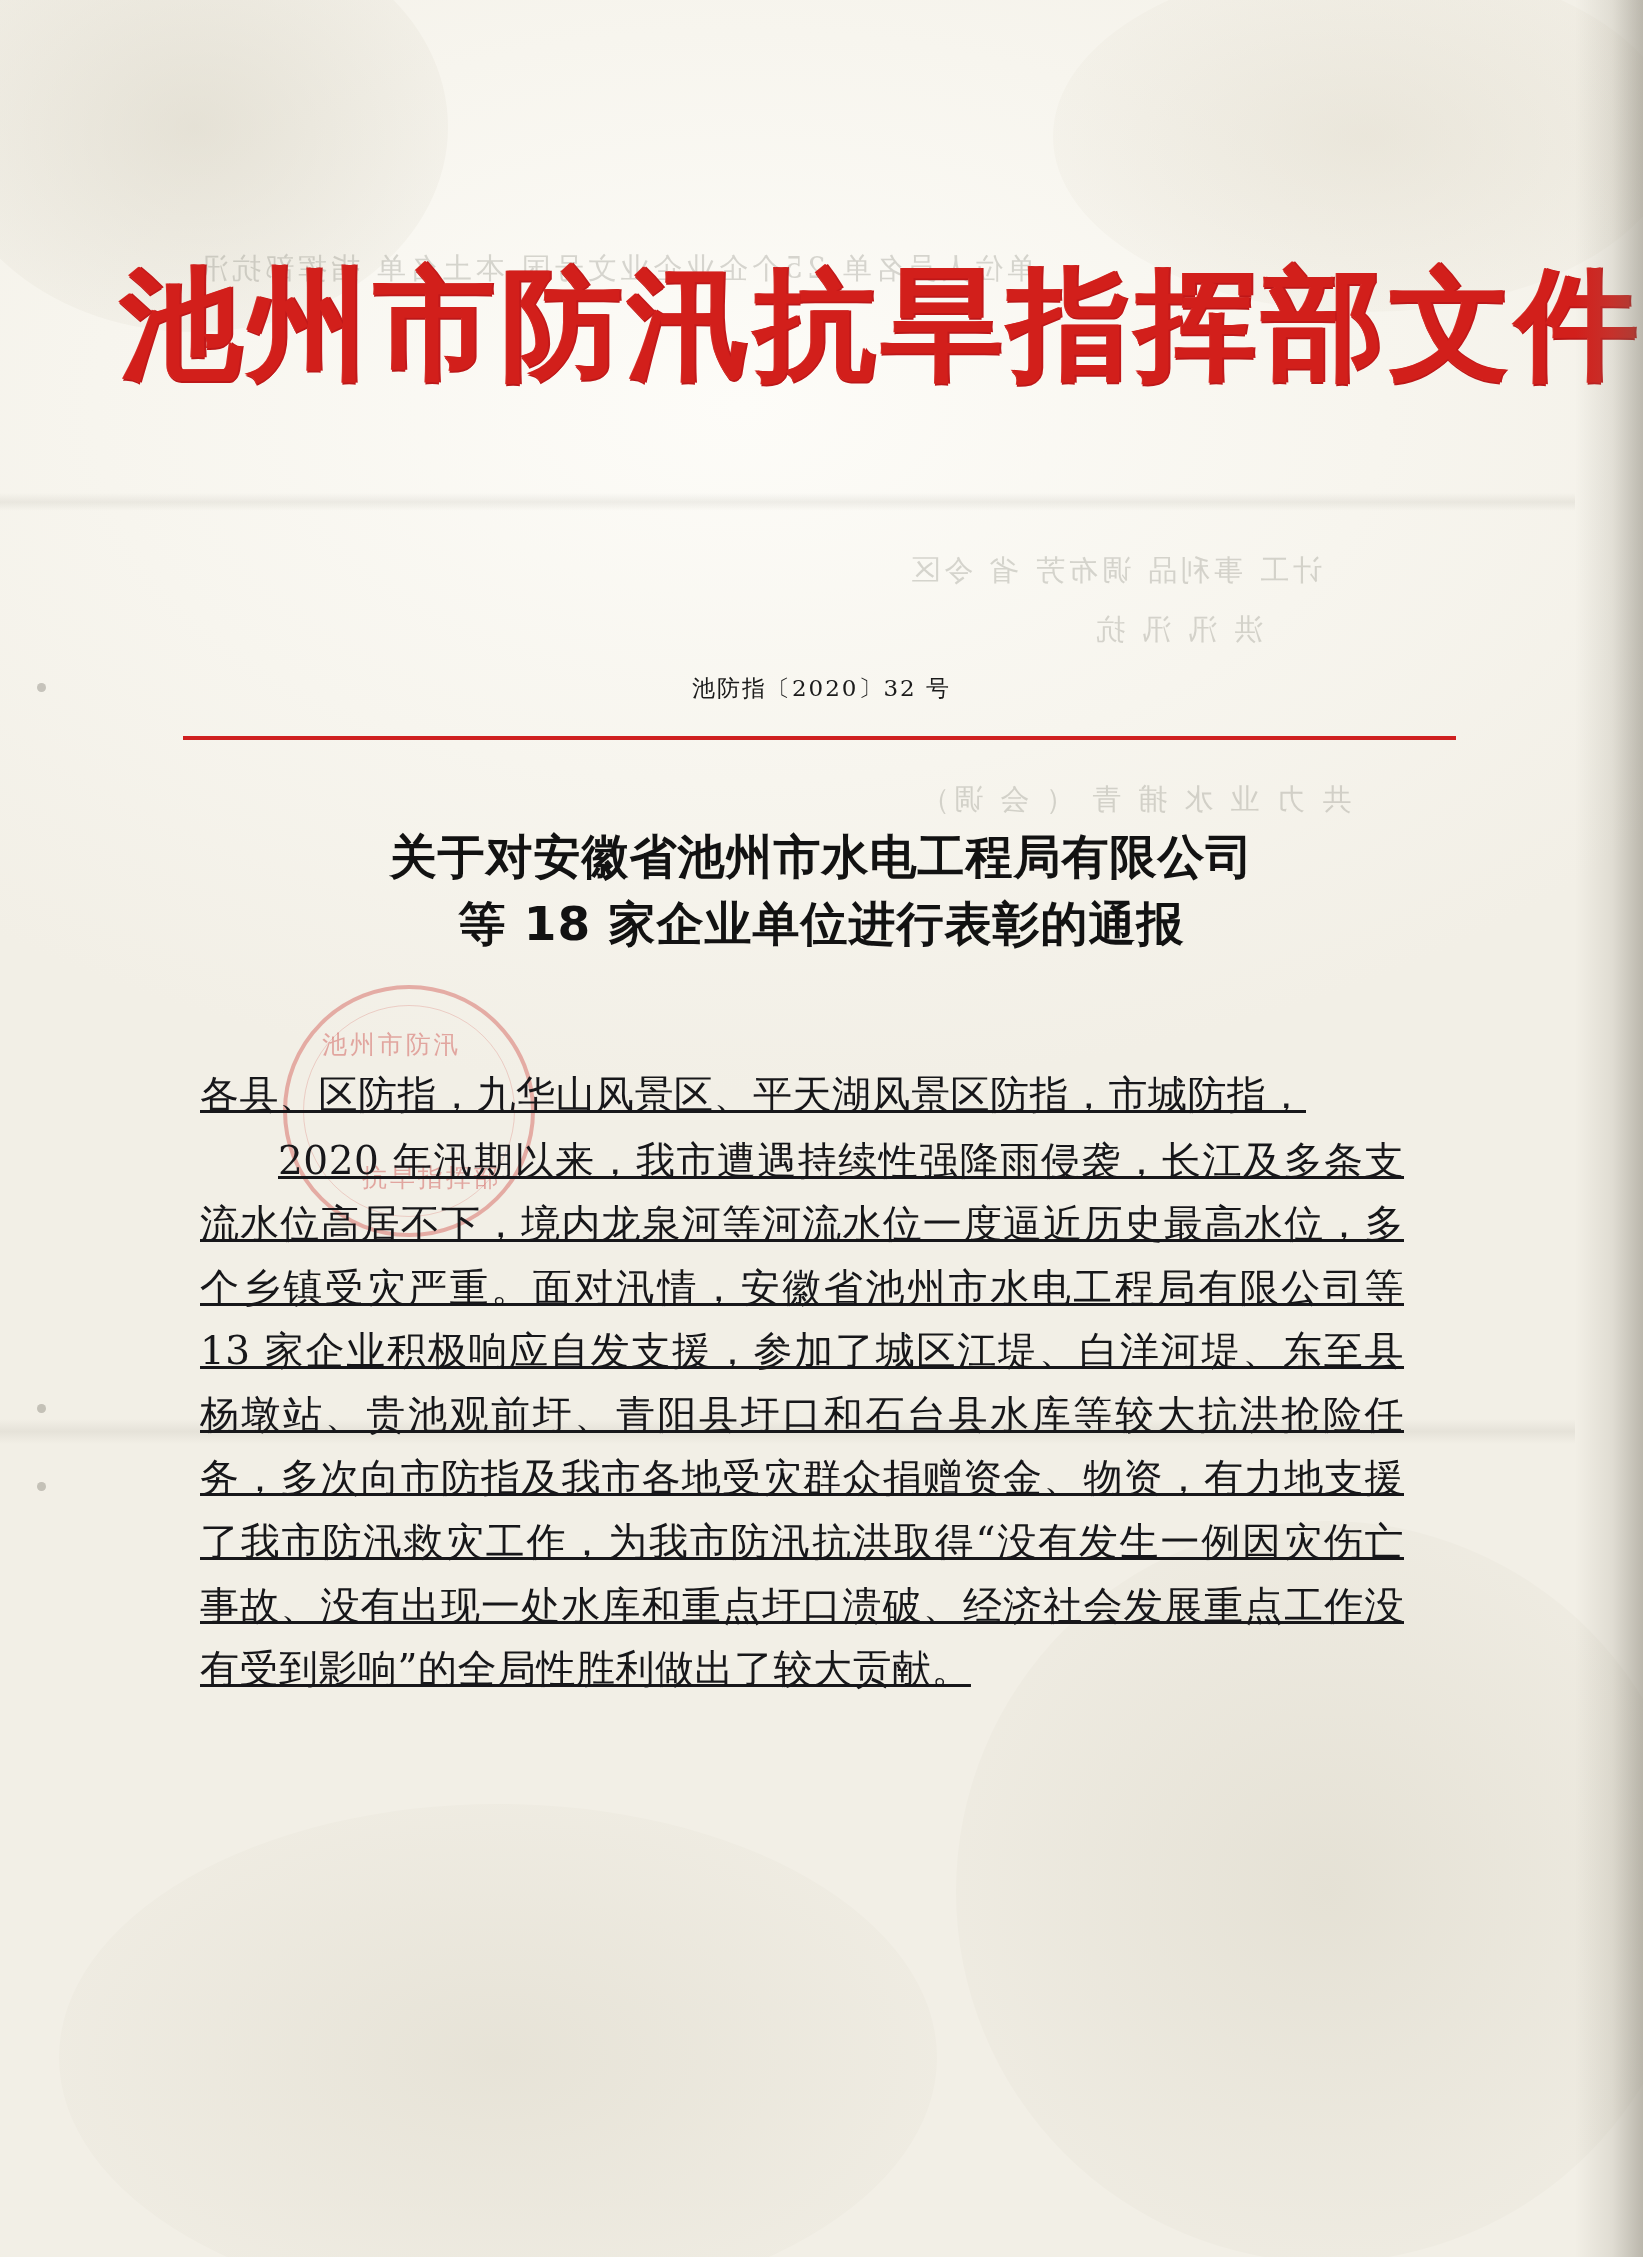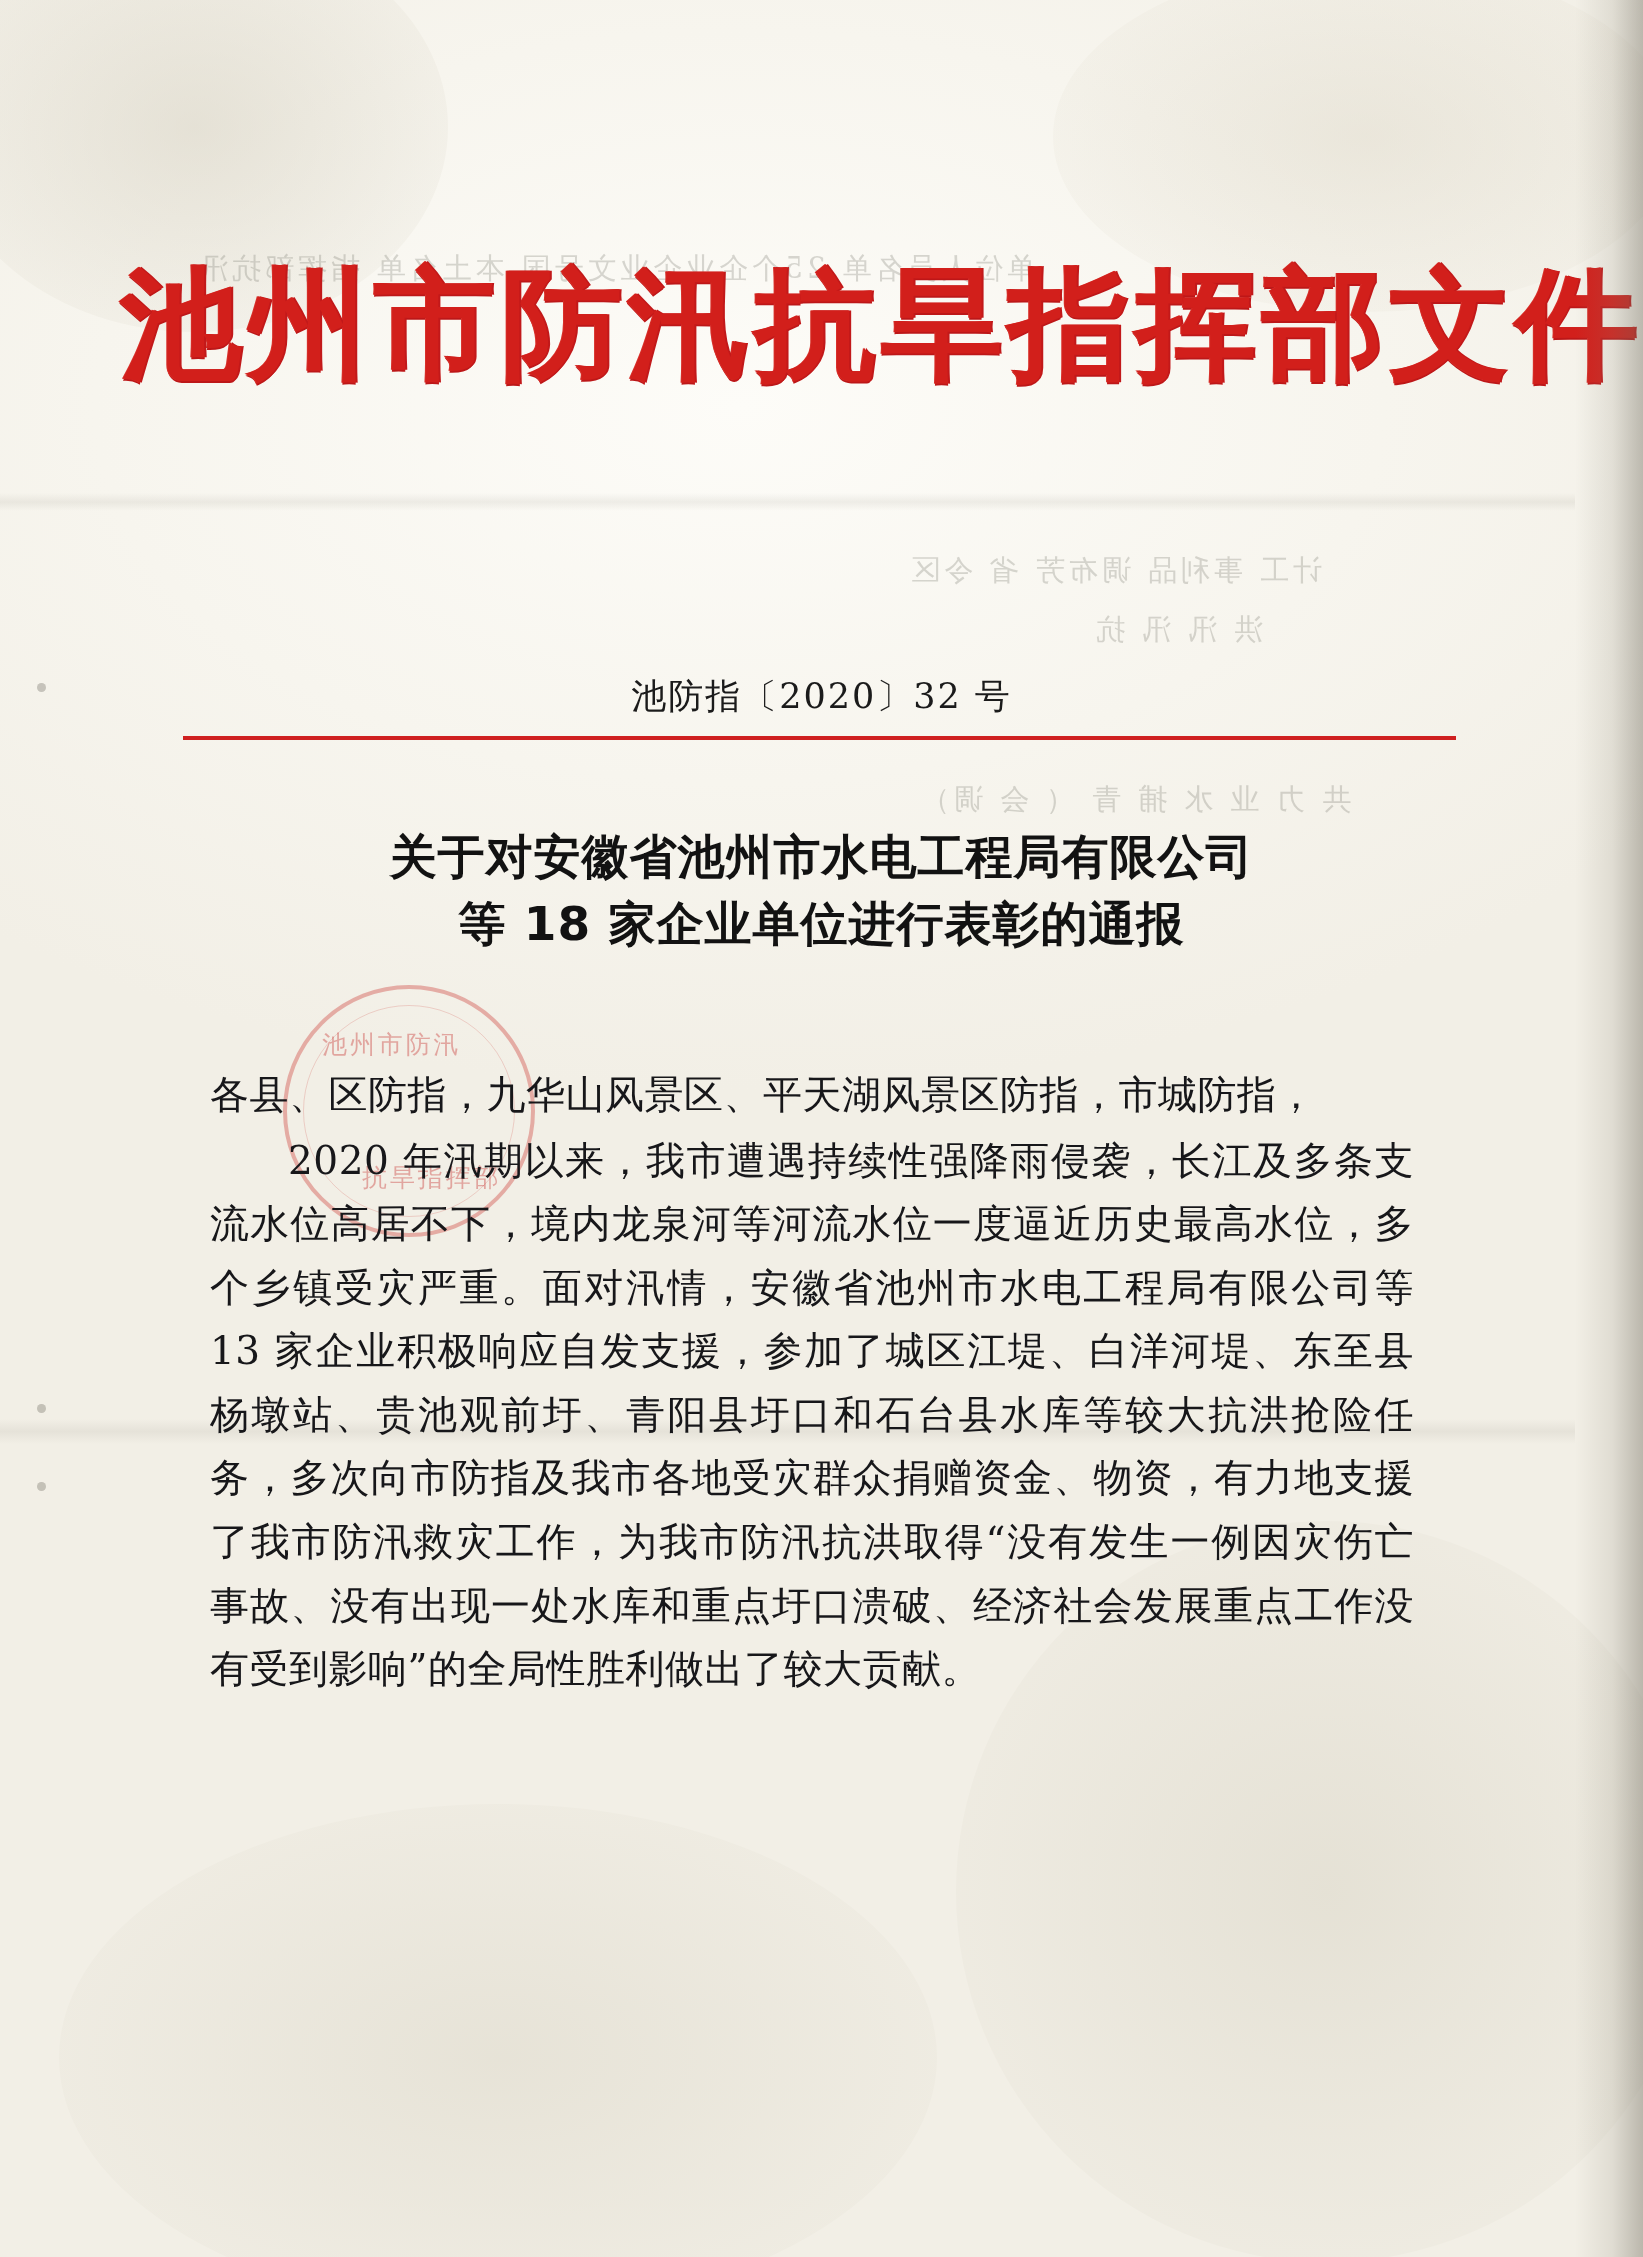--- a/index.html
+++ b/index.html
@@ -78,21 +78,21 @@
     white-space: nowrap;
   }
 
   
   .docnum {
     position: absolute;
     top: 673px;
     left: 0;
     width: 1643px;
     text-align: center;
-    font-size: 35px;
+    font-size: 23px;
     color: #1b1b1b;
     letter-spacing: 2px;
   }
   .redrule {
     position: absolute;
     top: 736px;
     left: 183px;
     width: 1273px;
     height: 3.9px;
     background: #cf2020;
@@ -110,28 +110,29 @@
     font-size: 47px;
     line-height: 1.42;
     color: #121212;
     letter-spacing: 1px;
   }
 
   
   .body-block {
     position: absolute;
     top: 1063px;
-    left: 210px;
+    left: 200px;
     width: 1204px;
     font-size: 39px;
     line-height: 1.63;
     color: #17171a;
     letter-spacing: 0.5px;
     text-align: justify;
     text-justify: inter-character;
+    text-decoration: underline;
   }
   .body-block p { margin: 0 0 2px 0; }
   .indent { text-indent: 2em; }
 
   
   .seal {
     position: absolute;
     left: 283px;
     top: 985px;
     width: 244px;

